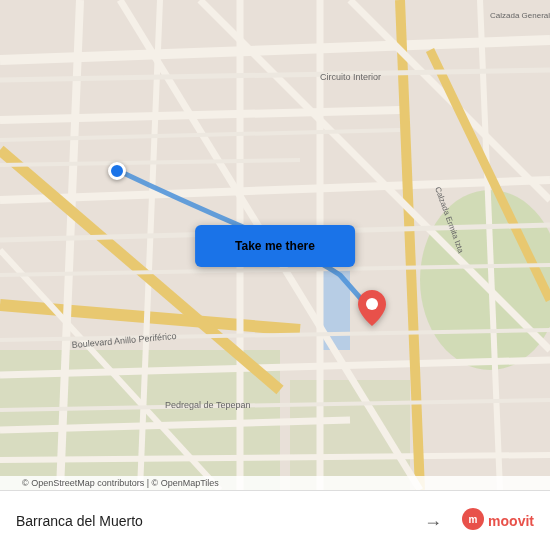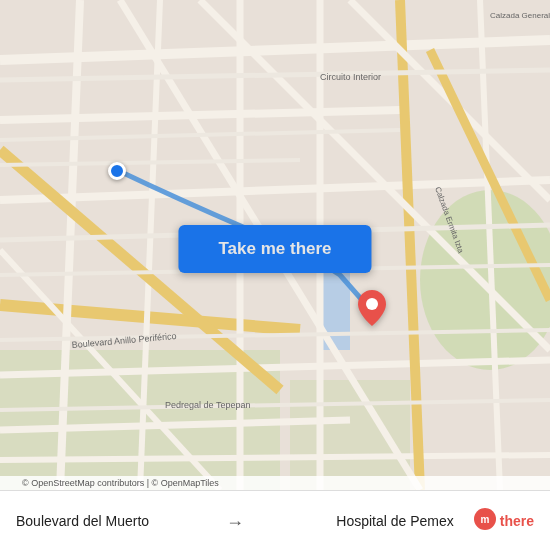--- a/index.html
+++ b/index.html
@@ -27,25 +27,25 @@
       background: #e8e0d8;
     }
 
     
     .take-me-there-btn {
       position: absolute;
       left: 50%;
       top: 225px;
       transform: translateX(-50%);
       background: #1a73e8;
-      color: #e5e5e5;
+      color: #000000;
       border: none;
       border-radius: 6px;
       padding: 14px 40px;
-      font-size: 17px;
+      font-size: 12px;
       font-weight: bold;
       cursor: pointer;
       white-space: nowrap;
       box-shadow: 0 2px 8px rgba(0,0,0,0.3);
       z-index: 10;
     }
 
     
     .origin-dot {
       position: absolute;
@@ -204,26 +204,25 @@
   <button class="take-me-there-btn">Take me there</button>
 
   <div class="attribution">
     <span>© OpenStreetMap contributors | © OpenMapTiles</span>
   </div>
 
 </div>
 
 <div id="bottom-bar">
   <div class="route-info">
-    <span class="location-from">Boulevard del Muerto</span>
+    <span class="location-from">Barranca del Muerto</span>
     <span class="arrow-icon">→</span>
-    <span class="location-to">Hospital de Pemex</span>
     <div class="moovit-logo">
       <span>
         <svg width="22" height="22" viewBox="0 0 22 22" xmlns="http://www.w3.org/2000/svg">
           <circle cx="11" cy="11" r="11" fill="#e8514a"></circle>
           <text x="11" y="15" text-anchor="middle" font-size="10" fill="white" font-family="Arial" font-weight="bold">m</text>
         </svg>
       </span>
-      <span class="moovit-text">there</span>
+      <span class="moovit-text">moovit</span>
     </div>
   </div>
 </div>
 
 </body></html>

